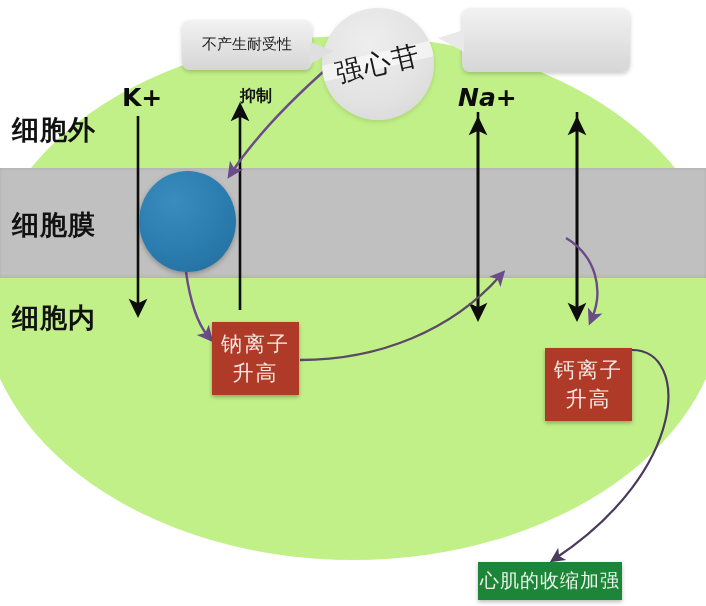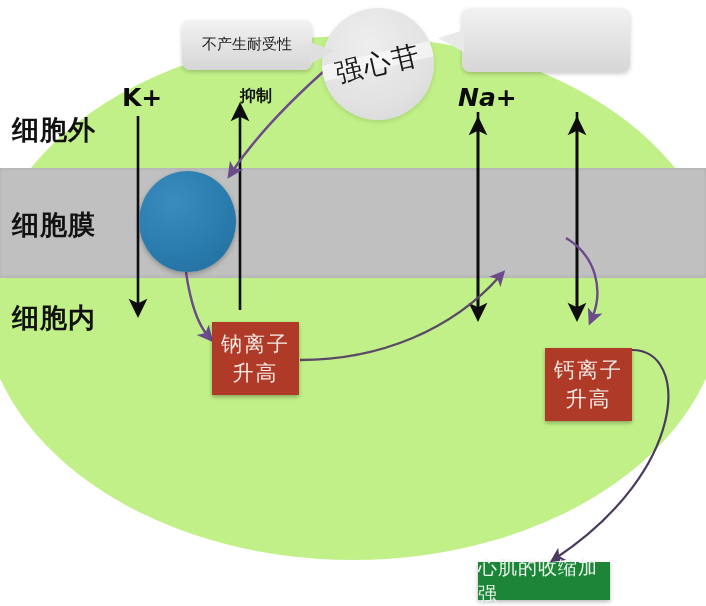--- a/index.html
+++ b/index.html
@@ -121,21 +121,21 @@
     box-shadow: 0 2px 4px rgba(0,0,0,.3);
     text-align: center;
   }
   #box-sodium { left: 212px; top: 322px; width: 87px; height: 73px; }
   #box-calcium { left: 545px; top: 322px; width: 87px; height: 73px; margin-top: 26px; }
 
   
   #box-outcome {
     position: absolute;
     left: 478px; top: 562px;
-    width: 132px; height: 38px;
+    width: 144px; height: 38px;
     background: #1d8537;
     color: #e9f7ec;
     font-size: 19px;
     letter-spacing: 1px;
     display: flex;
     align-items: center;
     justify-content: center;
     box-shadow: 0 2px 4px rgba(0,0,0,.28);
   }
 

